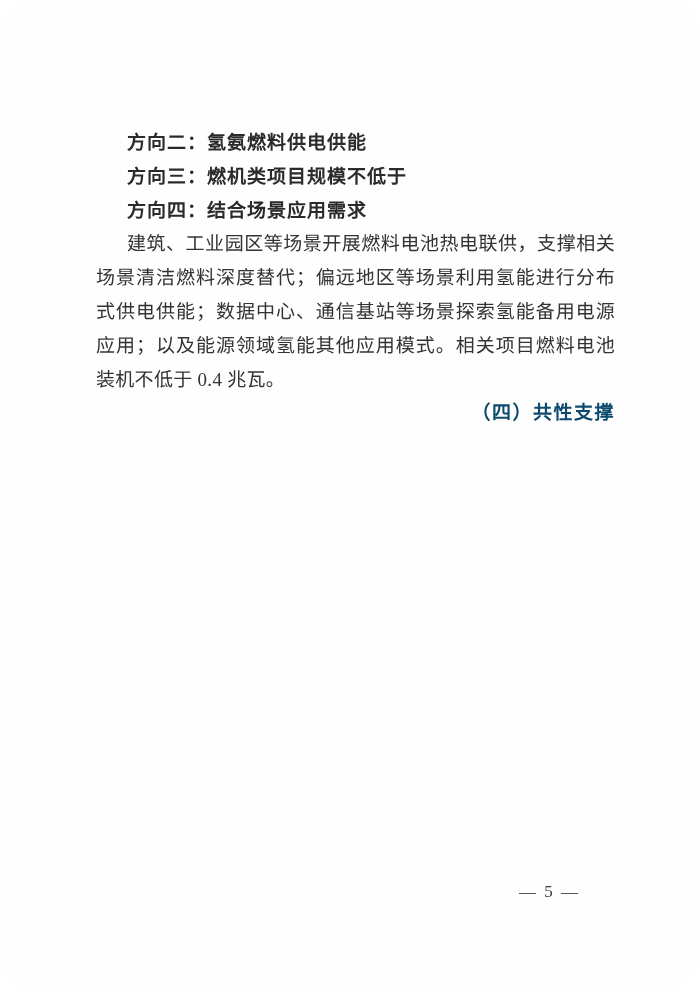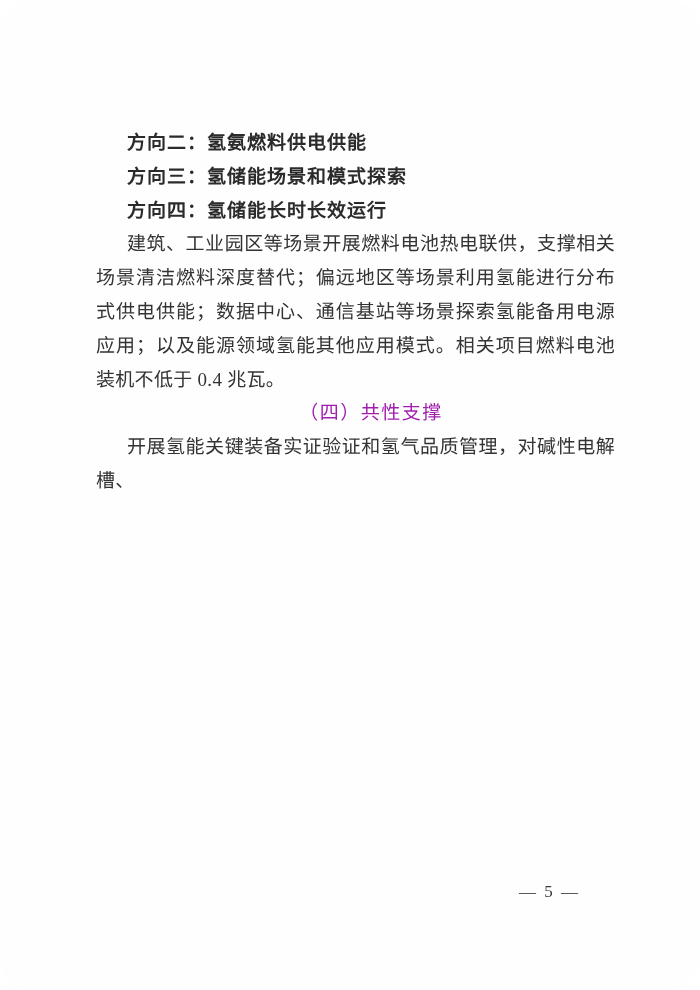--- a/index.html
+++ b/index.html
@@ -31,24 +31,24 @@
     line-height: 33.8px;
   }
   .direction-heading {
     font-weight: bold;
     color: #2b2b2b;
     text-indent: 31px;
     text-align: left;
     letter-spacing: 1px;
   }
   .section-heading {
-    font-weight: normal;
-    color: #a21caf;
+    font-weight: bold;
+    color: #0c4a6e;
     text-indent: 31px;
-    text-align: center;
+    text-align: right;
     letter-spacing: 1.5px;
   }
   .body-para {
     text-indent: 31px;
     text-align: justify;
     text-justify: inter-character;
     text-align-last: left;
     word-break: normal;
     letter-spacing: 0.3px;
   }
@@ -61,20 +61,19 @@
     letter-spacing: 2px;
     white-space: nowrap;
   }
 </style>
 </head>
 <body>
 
 <div class="page">
   <div class="content">
     <h3 class="direction-heading">方向二：氢氨燃料供电供能</h3>
-    <h3 class="direction-heading">方向三：氢储能场景和模式探索</h3>
-    <h3 class="direction-heading">方向四：氢储能长时长效运行</h3>
+    <h3 class="direction-heading">方向三：燃机类项目规模不低于</h3>
+    <h3 class="direction-heading">方向四：结合场景应用需求</h3>
     <p class="body-para">建筑、工业园区等场景开展燃料电池热电联供，支撑相关场景清洁燃料深度替代；偏远地区等场景利用氢能进行分布式供电供能；数据中心、通信基站等场景探索氢能备用电源应用；以及能源领域氢能其他应用模式。相关项目燃料电池装机不低于 0.4 兆瓦。</p>
     <h3 class="section-heading">（四）共性支撑</h3>
-    <p class="body-para">开展氢能关键装备实证验证和氢气品质管理，对碱性电解槽、</p>
   </div>
   <div class="page-number">— 5 —</div>
 </div>
 
 </body></html>

